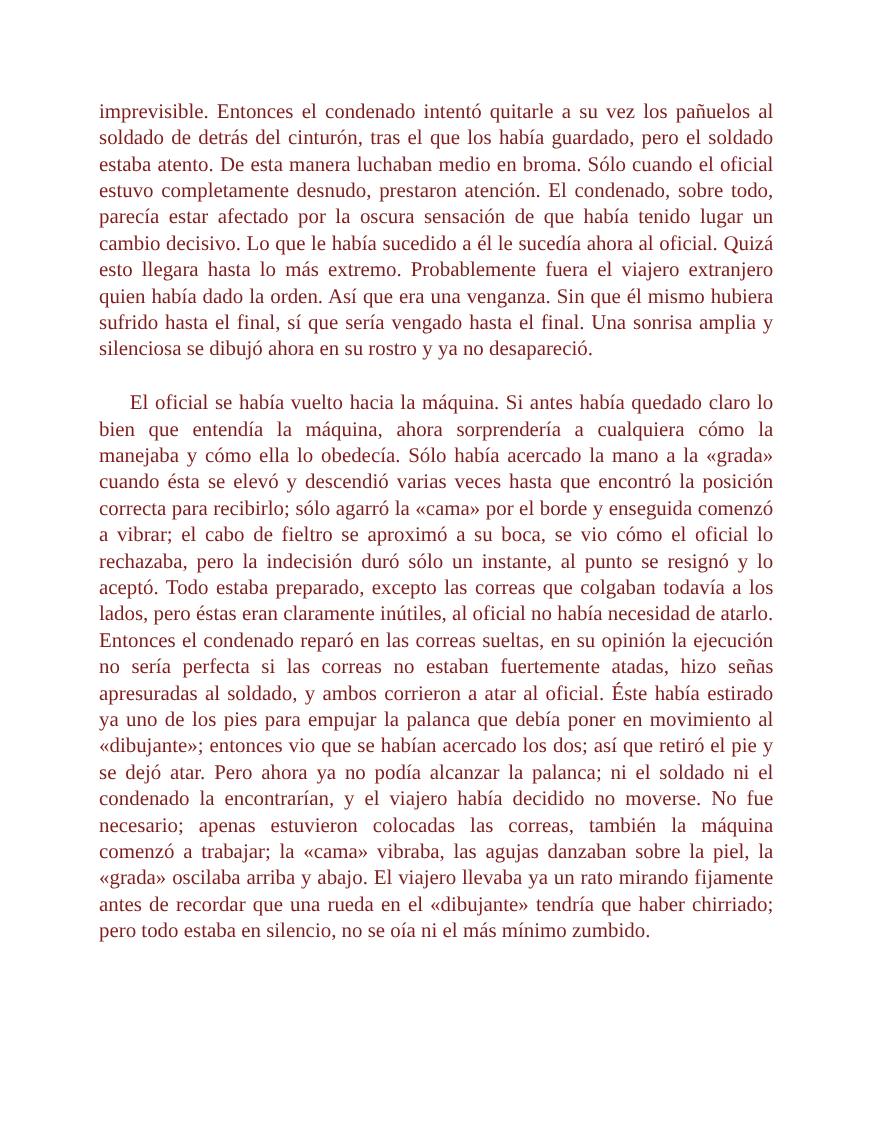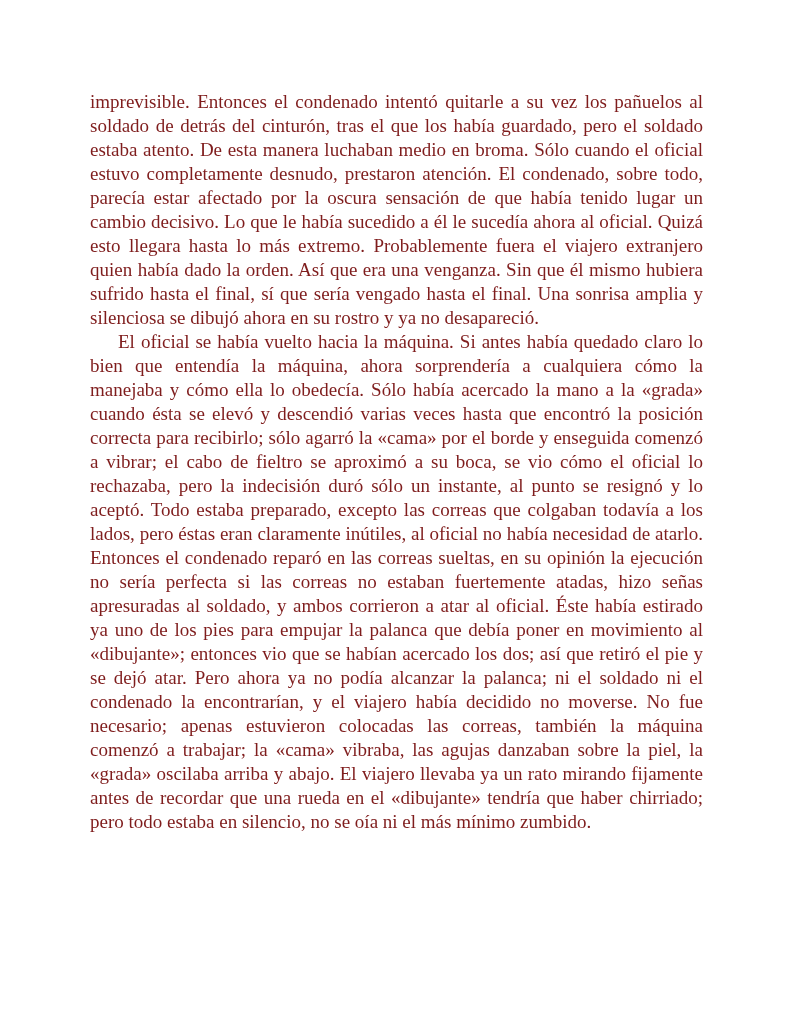--- a/index.html
+++ b/index.html
@@ -33,20 +33,21 @@
     text-align: justify;
     text-justify: inter-word;
   }
   .para {
     margin: 0;
     padding: 0;
     text-indent: 0;
   }
   .para.indent {
     text-indent: 28px;
+    margin-top: 25px;
   }
 </style>
 </head>
 <body>
 
 <div class="page">
   <div class="text-block">
     <p class="para">imprevisible. Entonces el condenado intentó quitarle a su vez los pañuelos al soldado de detrás del cinturón, tras el que los había guardado, pero el soldado estaba atento. De esta manera luchaban medio en broma. Sólo cuando el oficial estuvo completamente desnudo, prestaron atención. El condenado, sobre todo, parecía estar afectado por la oscura sensación de que había tenido lugar un cambio decisivo. Lo que le había sucedido a él le sucedía ahora al oficial. Quizá esto llegara hasta lo más extremo. Probablemente fuera el viajero extranjero quien había dado la orden. Así que era una venganza. Sin que él mismo hubiera sufrido hasta el final, sí que sería vengado hasta el final. Una sonrisa amplia y silenciosa se dibujó ahora en su rostro y ya no desapareció.</p>
     <p class="para indent">El oficial se había vuelto hacia la máquina. Si antes había quedado claro lo bien que entendía la máquina, ahora sorprendería a cualquiera cómo la manejaba y cómo ella lo obedecía. Sólo había acercado la mano a la «grada» cuando ésta se elevó y descendió varias veces hasta que encontró la posición correcta para recibirlo; sólo agarró la «cama» por el borde y enseguida comenzó a vibrar; el cabo de fieltro se aproximó a su boca, se vio cómo el oficial lo rechazaba, pero la indecisión duró sólo un instante, al punto se resignó y lo aceptó. Todo estaba preparado, excepto las correas que colgaban todavía a los lados, pero éstas eran claramente inútiles, al oficial no había necesidad de atarlo. Entonces el condenado reparó en las correas sueltas, en su opinión la ejecución no sería perfecta si las correas no estaban fuertemente atadas, hizo señas apresuradas al soldado, y ambos corrieron a atar al oficial. Éste había estirado ya uno de los pies para empujar la palanca que debía poner en movimiento al «dibujante»; entonces vio que se habían acercado los dos; así que retiró el pie y se dejó atar. Pero ahora ya no podía alcanzar la palanca; ni el soldado ni el condenado la encontrarían, y el viajero había decidido no moverse. No fue necesario; apenas estuvieron colocadas las correas, también la máquina comenzó a trabajar; la «cama» vibraba, las agujas danzaban sobre la piel, la «grada» oscilaba arriba y abajo. El viajero llevaba ya un rato mirando fijamente antes de recordar que una rueda en el «dibujante» tendría que haber chirriado; pero todo estaba en silencio, no se oía ni el más mínimo zumbido.</p>
   </div>

